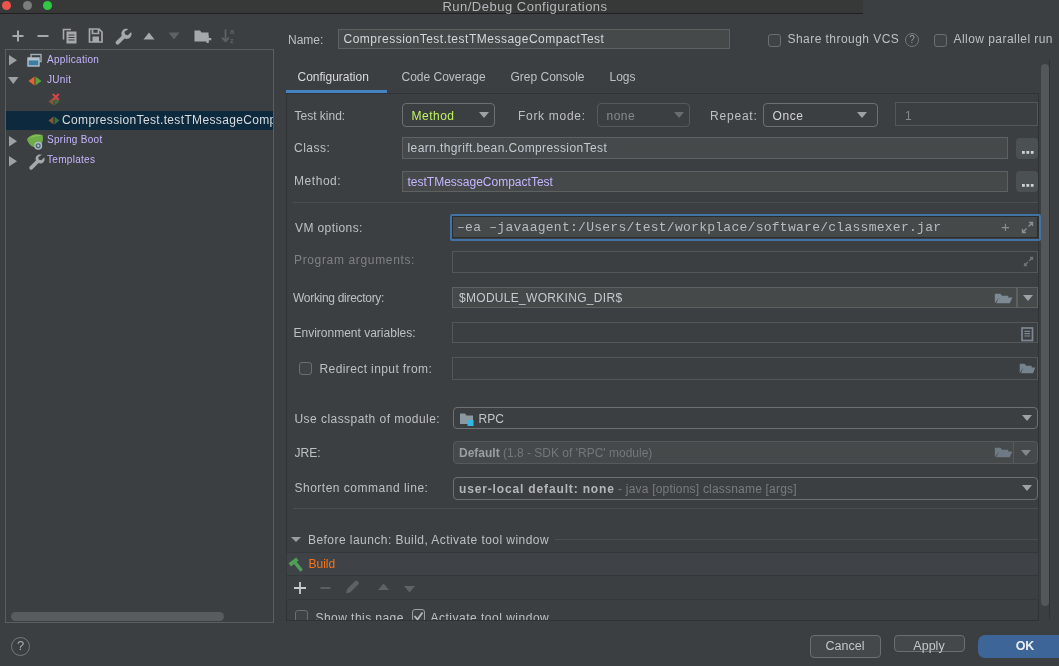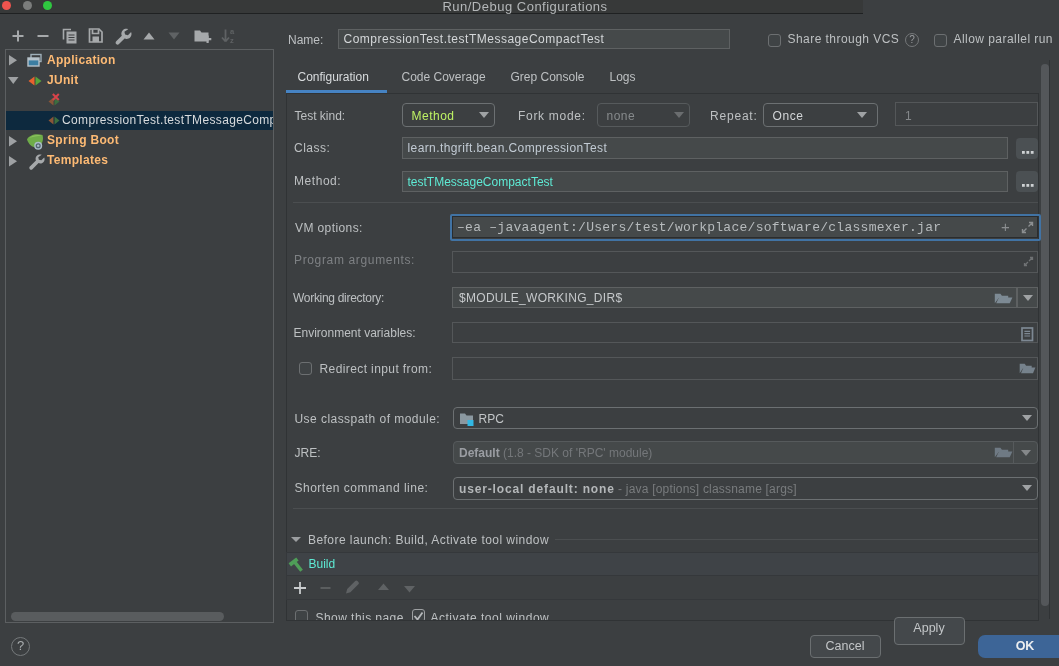--- a/index.html
+++ b/index.html
@@ -12,21 +12,21 @@
   .fld { position:absolute; background:#45494a; border:1px solid #5e6162; }
   .dfld { position:absolute; background:#3c3f41; border:1px solid #545759; }
   .combo { position:absolute; background:#3c3f41; border:1px solid #6c7072; border-radius:4px; }
   .dcombo { position:absolute; background:#3c3f41; border:1px solid #565a5c; border-radius:4px; }
   .darr { position:absolute; width:0; height:0; border-left:5.5px solid transparent;
     border-right:5.5px solid transparent; border-top:6px solid #9fa2a4; }
   .cb { position:absolute; width:13px; height:13px; border:1px solid #6c6f71;
     border-radius:3px; background:#3f4345; }
   .sep { position:absolute; height:1px; background:#4b4e50; }
   .ftxt { position:absolute; font-size:12px; color:#c9ccce; white-space:nowrap; line-height:14px; }
-  .treeb { font-weight:bold; font-size:12px; color:#fdba74; position:absolute; white-space:nowrap; line-height:20px; }
+  .treeb { font-weight:normal; font-size:10px; color:#c4b5fd; position:absolute; white-space:nowrap; line-height:20px; }
 </style>
 </head>
 <body>
 
 <div class="abs" style="left:0;top:0;width:863px;height:14px;background:#373939;border-bottom:1px solid #1f2122;">
   <div class="abs" style="left:2px;top:0.5px;width:9px;height:9px;border-radius:50%;background:#ee544e;"></div>
   <div class="abs" style="left:23px;top:0.5px;width:9px;height:9px;border-radius:50%;background:#7b7d7c;"></div>
   <div class="abs" style="left:42.5px;top:0.5px;width:9px;height:9px;border-radius:50%;background:#2fc840;"></div>
   <div class="abs" style="left:0;top:0;width:1050px;text-align:center;font-size:13px;letter-spacing:0.5px;color:#b4b7b9;line-height:14px;">Run/Debug Configurations</div>
 </div>
@@ -156,21 +156,21 @@
 <svg class="abs" style="left:1016px;top:137.5px;" width="22" height="22">
     <g fill="#ced1d3">
       <rect x="6" y="13" width="2.8" height="2.8"></rect>
       <rect x="10.4" y="13" width="2.8" height="2.8"></rect>
       <rect x="14.8" y="13" width="2.8" height="2.8"></rect>
     </g>
   </svg>
 
 <div class="lbl" style="left:294px;top:174px;letter-spacing:0.55px;">Method:</div>
 <div class="fld" style="left:401.5px;top:170.5px;width:606px;height:21.5px;"></div>
-<div class="ftxt" style="left:407.5px;top:174.5px;color:#5eead4;">testTMessageCompactTest</div>
+<div class="ftxt" style="left:407.5px;top:174.5px;color:#c4b5fd;">testTMessageCompactTest</div>
 <div class="abs" style="left:1016px;top:170.5px;width:21.5px;height:21.5px;background:#4b5053;border-radius:4px;"></div>
 <svg class="abs" style="left:1016px;top:170.5px;" width="22" height="22">
     <g fill="#ced1d3">
       <rect x="6" y="13" width="2.8" height="2.8"></rect>
       <rect x="10.4" y="13" width="2.8" height="2.8"></rect>
       <rect x="14.8" y="13" width="2.8" height="2.8"></rect>
     </g>
   </svg>
 
 <div class="sep" style="left:292.5px;top:201.5px;width:745.5px;"></div>
@@ -253,21 +253,21 @@
 <div class="lbl" style="left:308px;top:533px;letter-spacing:0.45px;">Before launch: Build, Activate tool window</div>
 <div class="sep" style="left:554.5px;top:539px;width:483.5px;"></div>
 
 <div class="abs" style="left:286px;top:552px;width:752.5px;height:48px;border:1px solid #35383b;"></div>
 <div class="abs" style="left:287px;top:553px;width:750.5px;height:22px;background:#3f4347;"></div>
 <div class="abs" style="left:287px;top:575px;width:750.5px;height:1px;background:#35383b;"></div>
 <svg class="abs" style="left:287.5px;top:555.5px;" width="16" height="16">
   <path fill="#4f9e58" d="M0.6 7.2 L8.2 1.4 L10.6 4.6 L3 10.4 z"></path>
   <path fill="#4f9e58" d="M5.2 6.9 L7.9 4.8 L14.9 13.7 L12.2 15.8 z"></path>
 </svg>
-<div class="lbl" style="left:308.5px;top:557px;color:#5eead4;">Build</div>
+<div class="lbl" style="left:308.5px;top:557px;color:#f97316;">Build</div>
 
 <svg class="abs" style="left:286px;top:575px;" width="200" height="23">
   <g stroke="#c9ccce" stroke-width="1.8" fill="none">
       <path d="M14 7 v12 M8 13 h12"></path>
     </g>
   <g stroke="#5f6264" stroke-width="1.8" fill="none">
       <path d="M34.5 13 h10"></path>
     </g>
   <g fill="#5f6264">
     <path d="M60 18.5 l1.2,-4.4 l8,-8 a1.6,1.6 0 0 1 2.3,0 l0.9,0.9 a1.6,1.6 0 0 1 0,2.3 l-8,8 z"></path>
@@ -283,14 +283,14 @@
   <svg class="abs" style="left:127px;top:10.5px;" width="11" height="10">
       <path stroke="#b6b9bb" stroke-width="1.8" fill="none" d="M1.5 5 l3,3.5 l5,-7"></path>
     </svg>
   <div class="lbl" style="left:144.5px;top:11px;letter-spacing:0.5px;">Activate tool window</div>
 </div>
 
 <div class="abs" style="left:1049.2px;top:60px;width:1.2px;height:559px;background:#303335;"></div>
 <div class="abs" style="left:1040.5px;top:64px;width:8.5px;height:542px;border-radius:4.25px;background:#54575a;"></div>
 
 <div class="abs" style="left:809.5px;top:635px;width:71px;height:22.5px;border:1px solid #6b6f71;border-radius:4px;background:#44484b;color:#c3c6c8;font-size:12.5px;text-align:center;line-height:21px;">Cancel</div>
-<div class="abs" style="left:893.5px;top:617px;width:71px;height:28px;border:1px solid #6b6f71;border-radius:4px;background:#44484b;color:#c3c6c8;font-size:12.5px;text-align:center;line-height:21px;">Apply</div>
+<div class="abs" style="left:893.5px;top:635px;width:71px;height:17px;border:1px solid #6b6f71;border-radius:4px;background:#44484b;color:#c3c6c8;font-size:12.5px;text-align:center;line-height:21px;">Apply</div>
 <div class="abs" style="left:977.5px;top:635px;width:95px;height:22.5px;border-radius:7px;background:#3d6597;color:#eceef0;font-size:12.5px;font-weight:bold;text-align:center;line-height:22px;">OK</div>
 
 </body></html>

